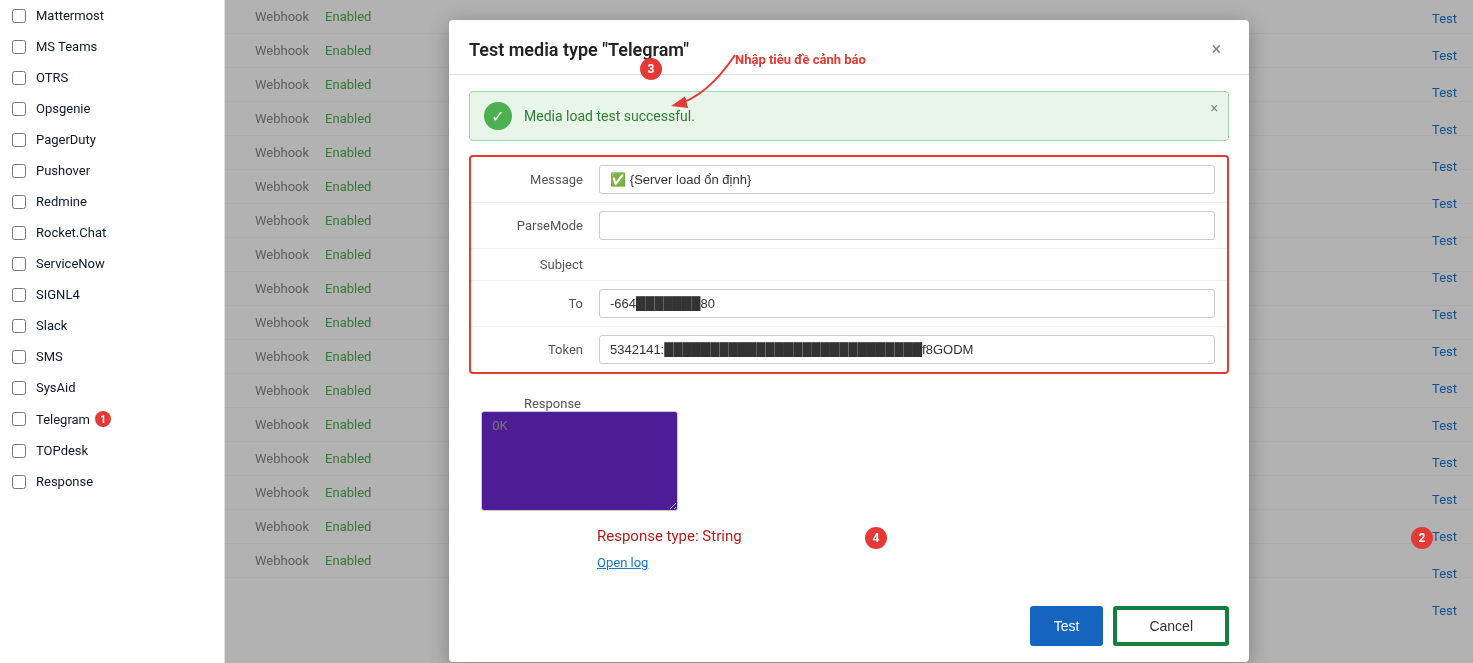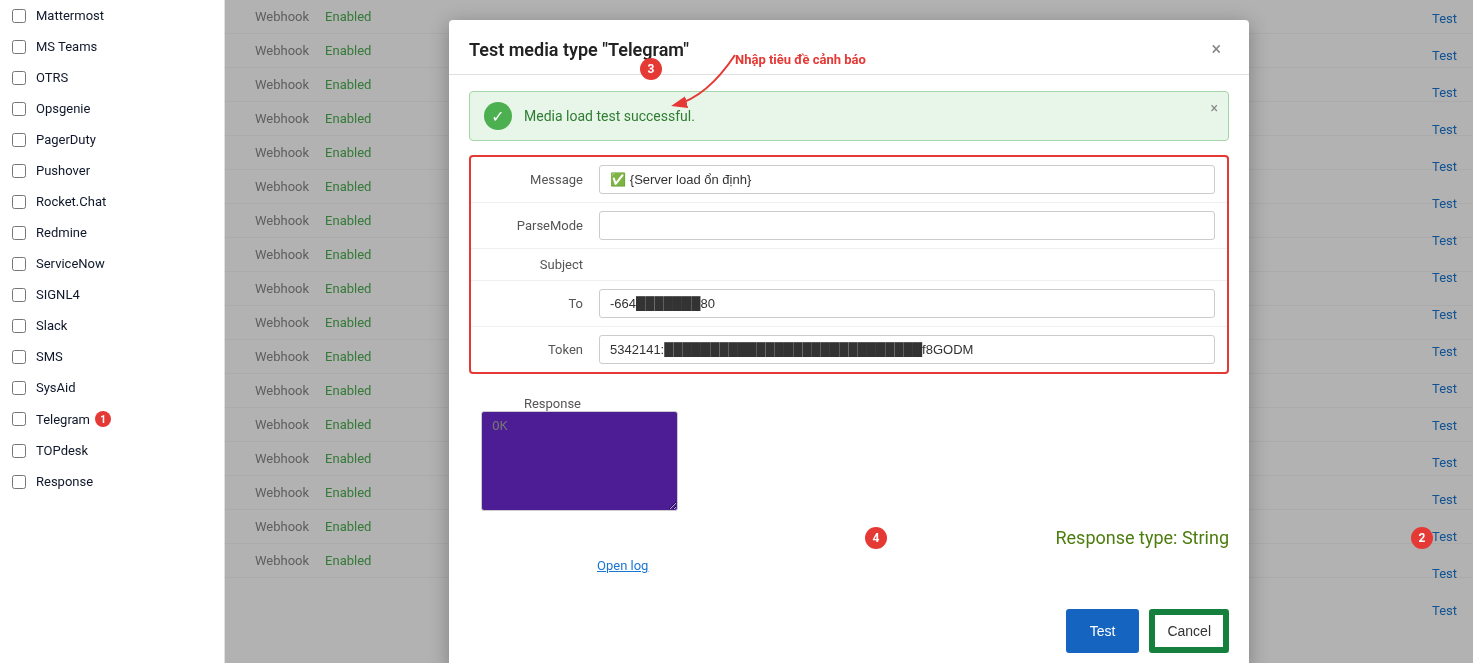--- a/index.html
+++ b/index.html
@@ -215,23 +215,22 @@
       font-size: 13px;
       color: #999;
       background: #4c1d95;
       min-height: 100px;
       resize: vertical;
       outline: none;
     }
 
     .response-meta {
       padding: 2px 0 10px 128px;
-      font-size: 18px;
-      color: #4d7c0f;
-      text-align: right;
+      font-size: 15px;
+      color: #b91c1c;
     }
 
     .open-log-link {
       color: #1976d2;
       text-decoration: underline;
       cursor: pointer;
       font-size: 13px;
       display: block;
       padding: 0 0 10px 128px;
     }
@@ -251,23 +250,23 @@
       border-radius: 3px;
       padding: 8px 24px;
       font-size: 14px;
       cursor: pointer;
       font-weight: 500;
     }
 
     .btn-cancel {
       background: #fff;
       color: #333;
-      border: 6px solid #15803d;
+      border: 4px solid #15803d;
       border-radius: 3px;
-      padding: 8px 12px;
+      padding: 8px 32px;
       font-size: 14px;
       cursor: pointer;
     }
 
     
     .annotation-bubble {
       position: absolute;
       background: #e53935;
       color: #fff;
       border-radius: 50%;
@@ -369,25 +368,25 @@
         <div class="sidebar-item">
           <input type="checkbox" class="sidebar-checkbox" style="">
           <a class="sidebar-item-label">PagerDuty</a>
         </div>
         <div class="sidebar-item">
           <input type="checkbox" class="sidebar-checkbox" style="">
           <a class="sidebar-item-label">Pushover</a>
         </div>
         <div class="sidebar-item">
           <input type="checkbox" class="sidebar-checkbox" style="">
+          <a class="sidebar-item-label">Redmine</a>
+        </div>
+        <div class="sidebar-item">
+          <input type="checkbox" class="sidebar-checkbox" style="">
           <a class="sidebar-item-label">Rocket.Chat</a>
-        </div>
-        <div class="sidebar-item">
-          <input type="checkbox" class="sidebar-checkbox" style="">
-          <a class="sidebar-item-label">Redmine</a>
         </div>
         <div class="sidebar-item">
           <input type="checkbox" class="sidebar-checkbox" style="">
           <a class="sidebar-item-label">ServiceNow</a>
         </div>
         <div class="sidebar-item">
           <input type="checkbox" class="sidebar-checkbox" style="">
           <a class="sidebar-item-label">SIGNL4</a>
         </div>
         <div class="sidebar-item">

